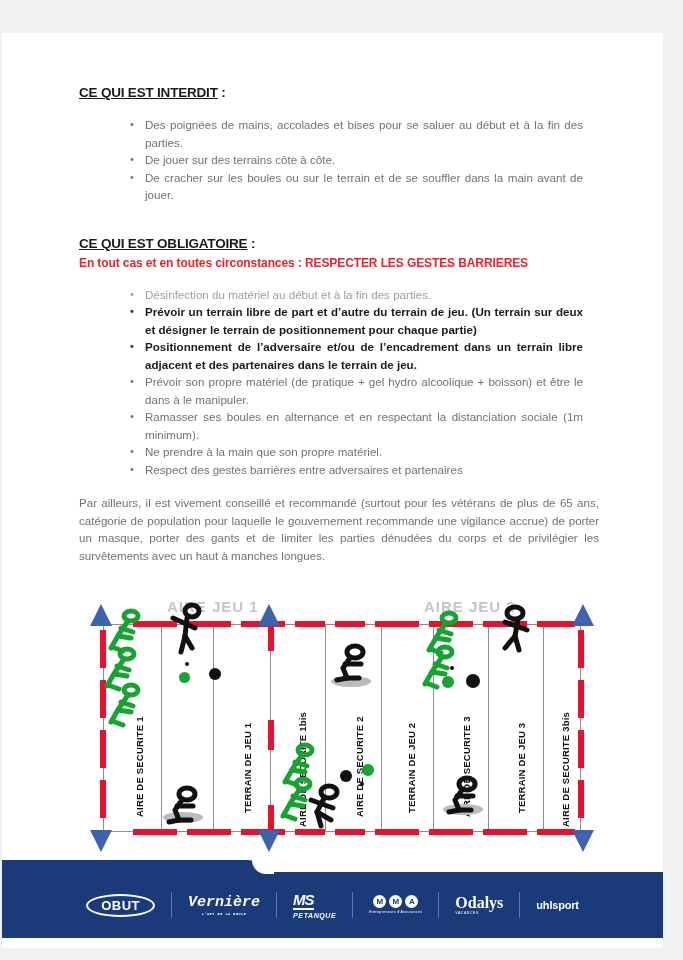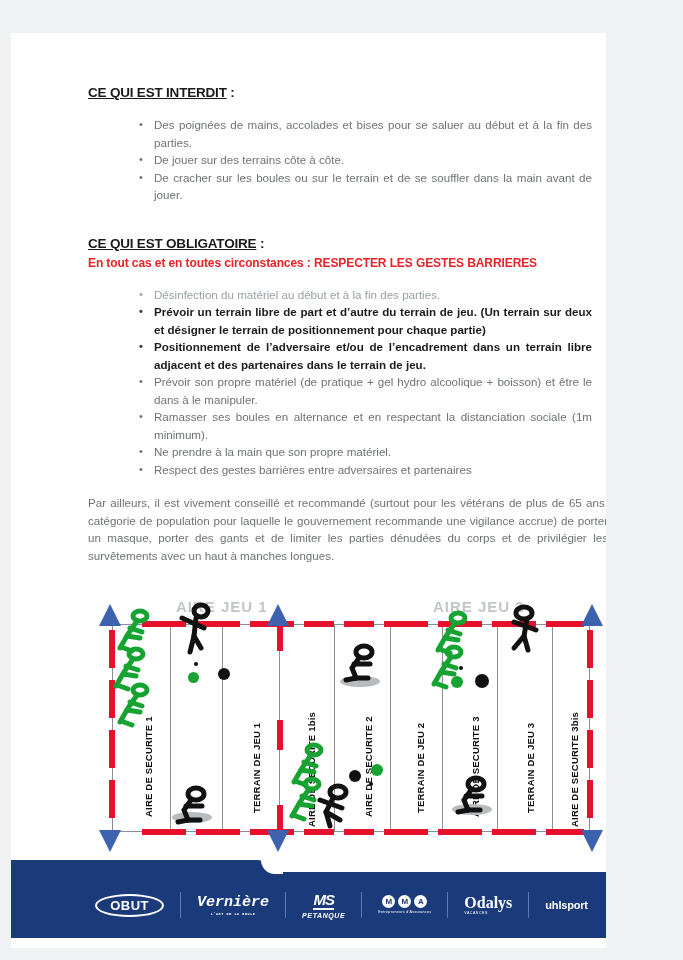--- a/index.html
+++ b/index.html
@@ -8,23 +8,23 @@
     background: #f0f1f3;
   }
   body {
     width: 683px;
     height: 960px;
     overflow: hidden;
     font-family: "Liberation Sans", sans-serif;
   }
   #page {
     position: absolute;
-    left: 11px;
+    left: 2px;
     top: 33px;
-    width: 595px;
+    width: 661px;
     height: 915px;
     background: #ffffff;
     overflow: hidden;
   }
 
   
   .doc {
     position: absolute;
     left: 77px;
     top: 52px;
@@ -242,21 +242,21 @@
     position: relative;
   }
   .verniere .sub {
     display: block;
     font-size: 3.4px;
     font-style: normal;
     letter-spacing: 0.6px;
     text-align: center;
     margin-top: 1px;
   }
-  .ms-wrap { text-align: center; line-height: 1; }
+  .ms-wrap { line-height: 1; }
   .ms-wrap .ms {
     font-size: 15px;
     font-weight: bold;
     font-style: italic;
     letter-spacing: -1px;
     border-bottom: 2px solid #fff;
     padding-bottom: 1px;
     display: inline-block;
   }
   .ms-wrap .pet {

